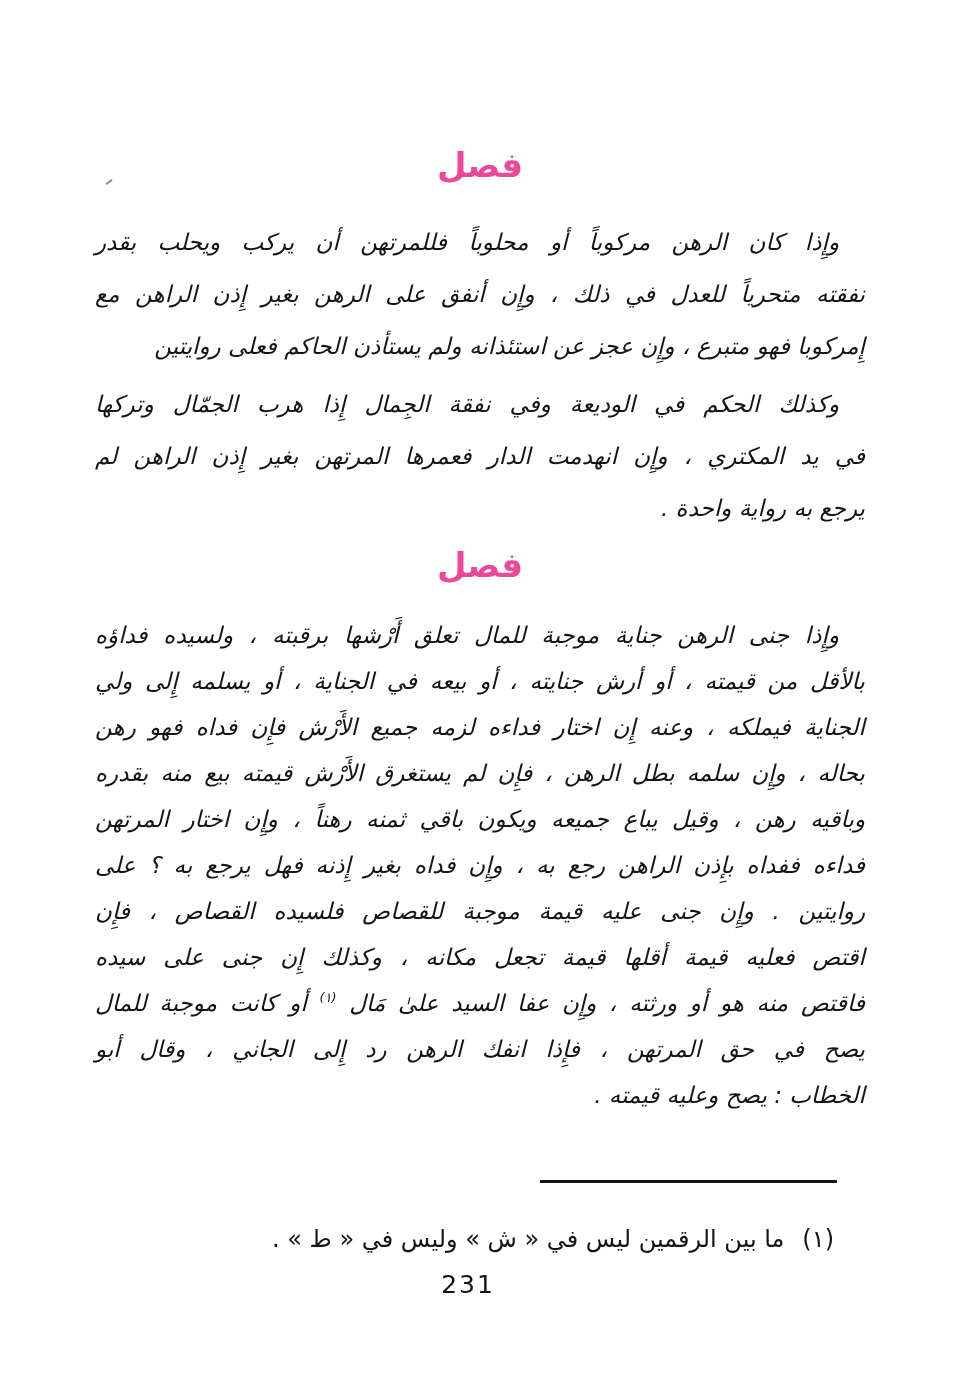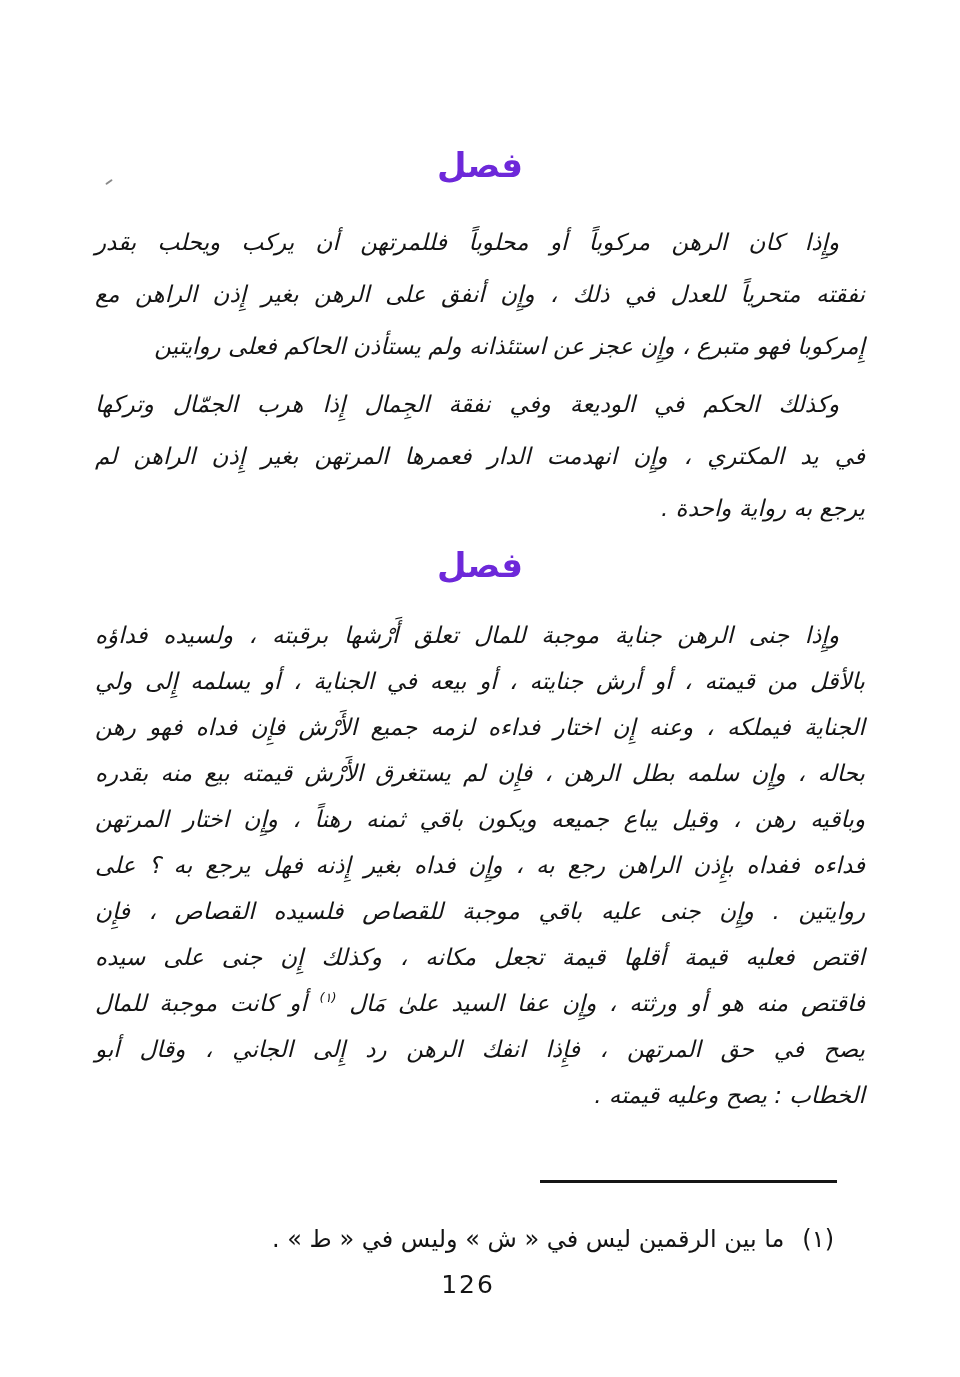--- a/index.html
+++ b/index.html
@@ -25,21 +25,21 @@
     position: absolute;
     top: 0;
     right: 95px;
     width: 770px;
   }
   .section-heading {
     text-align: center;
     font-weight: bold;
     font-size: 34px;
     line-height: 50px;
-    color: #6d28d9;
+    color: #ec4899;
   }
   .section-0 .section-heading { margin-top: 140px; }
   .section-1 .section-heading { margin-top: 6px; }
 
   .para { margin: 0; font-style: italic; }
   .para-0-0 { margin-top: 26px; }
   .para-0-1 { margin-top: 6px; }
   .para-1-0 { margin-top: 22px; }
 
   .line {
@@ -123,30 +123,30 @@
       </section>
       <section class="section section-1">
         <div class="section-heading">فصل</div>
         <div class="para para-1-0">
           <div class="line first">وإِذا جنى الرهن جناية موجبة للمال تعلق أَرْشها برقبته ، ولسيده فداؤه</div>
           <div class="line">بالأقل من قيمته ، أو أرش جنايته ، أو بيعه في الجناية ، أو يسلمه إِلى ولي</div>
           <div class="line">الجناية فيملكه ، وعنه إِن اختار فداءه لزمه جميع الأَرْش فإِن فداه فهو رهن</div>
           <div class="line">بحاله ، وإِن سلمه بطل الرهن ، فإِن لم يستغرق الأَرْش قيمته بيع منه بقدره</div>
           <div class="line">وباقيه رهن ، وقيل يباع جميعه ويكون باقي ثمنه رهناً ، وإِن اختار المرتهن</div>
           <div class="line">فداءه ففداه بإِذن الراهن رجع به ، وإِن فداه بغير إِذنه فهل يرجع به ؟ على</div>
-          <div class="line">روايتين . وإِن جنى عليه باقي موجبة للقصاص فلسيده القصاص ، فإِن</div>
+          <div class="line">روايتين . وإِن جنى عليه قيمة موجبة للقصاص فلسيده القصاص ، فإِن</div>
           <div class="line">اقتص فعليه قيمة أقلها قيمة تجعل مكانه ، وكذلك إِن جنى على سيده</div>
           <div class="line">فاقتص منه هو أو ورثته ، وإِن عفا السيد علىٰ مَال <sup class="fn-ref">(١)</sup> أو كانت موجبة للمال</div>
           <div class="line">يصح في حق المرتهن ، فإِذا انفك الرهن رد إِلى الجاني ، وقال أبو</div>
           <div class="line last">الخطاب : يصح وعليه قيمته .</div>
         </div>
       </section>
     </main>
 
   <div class="footnote-rule"></div>
 
   <div class="footnote">
     <span class="fn-marker">(١)</span><span class="fn-text">ما بين الرقمين ليس في « ش » وليس في « ط » .</span>
   </div>
 
-  <div class="page-number">126</div>
+  <div class="page-number">231</div>
 
 </div>
 
 </body></html>

